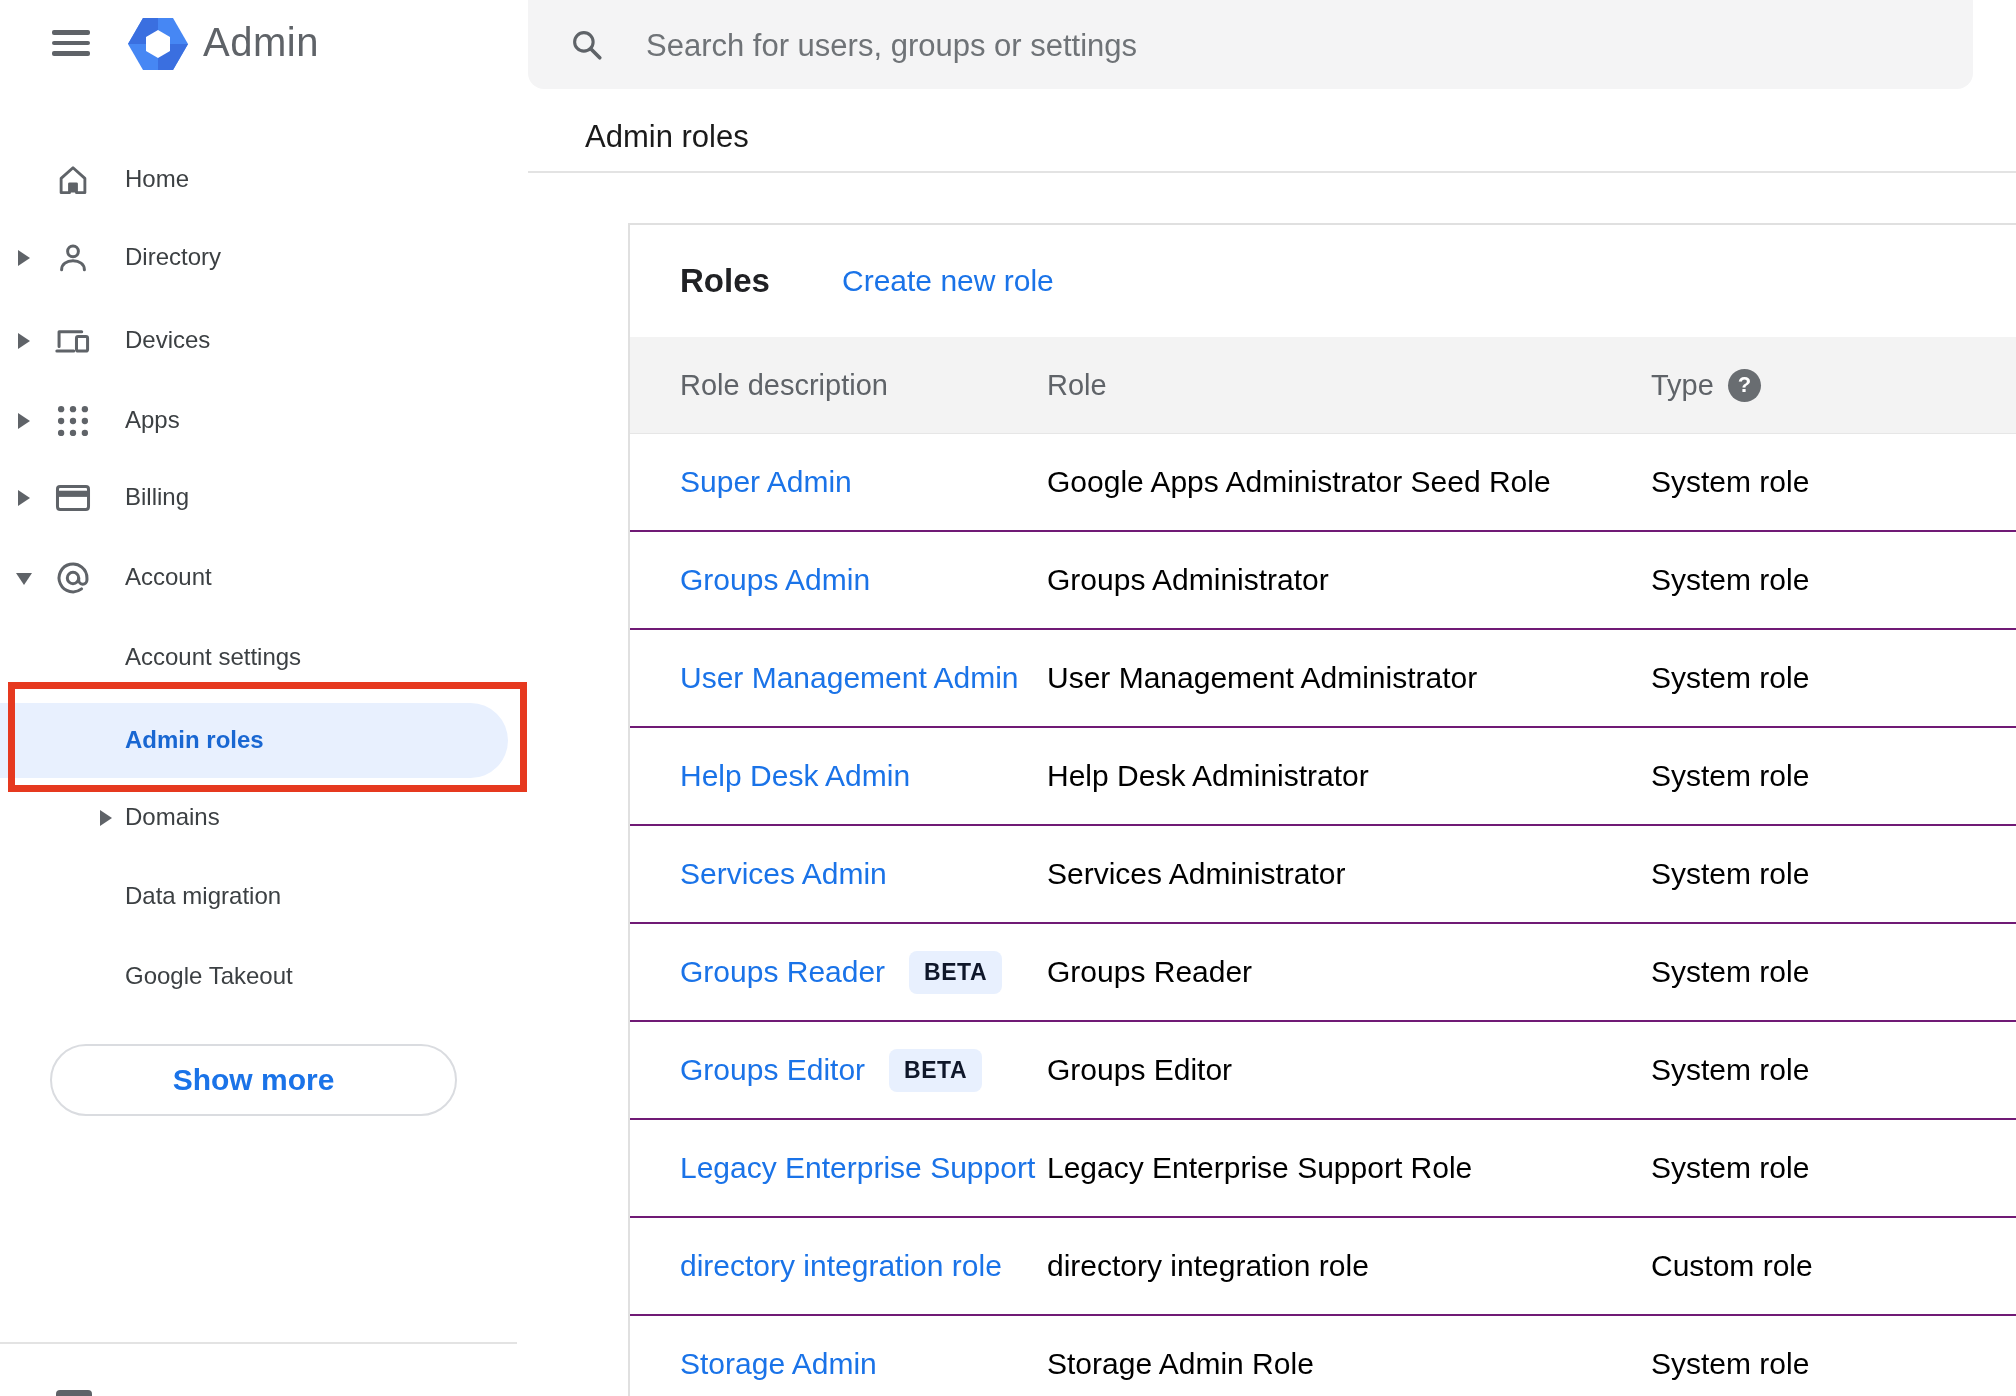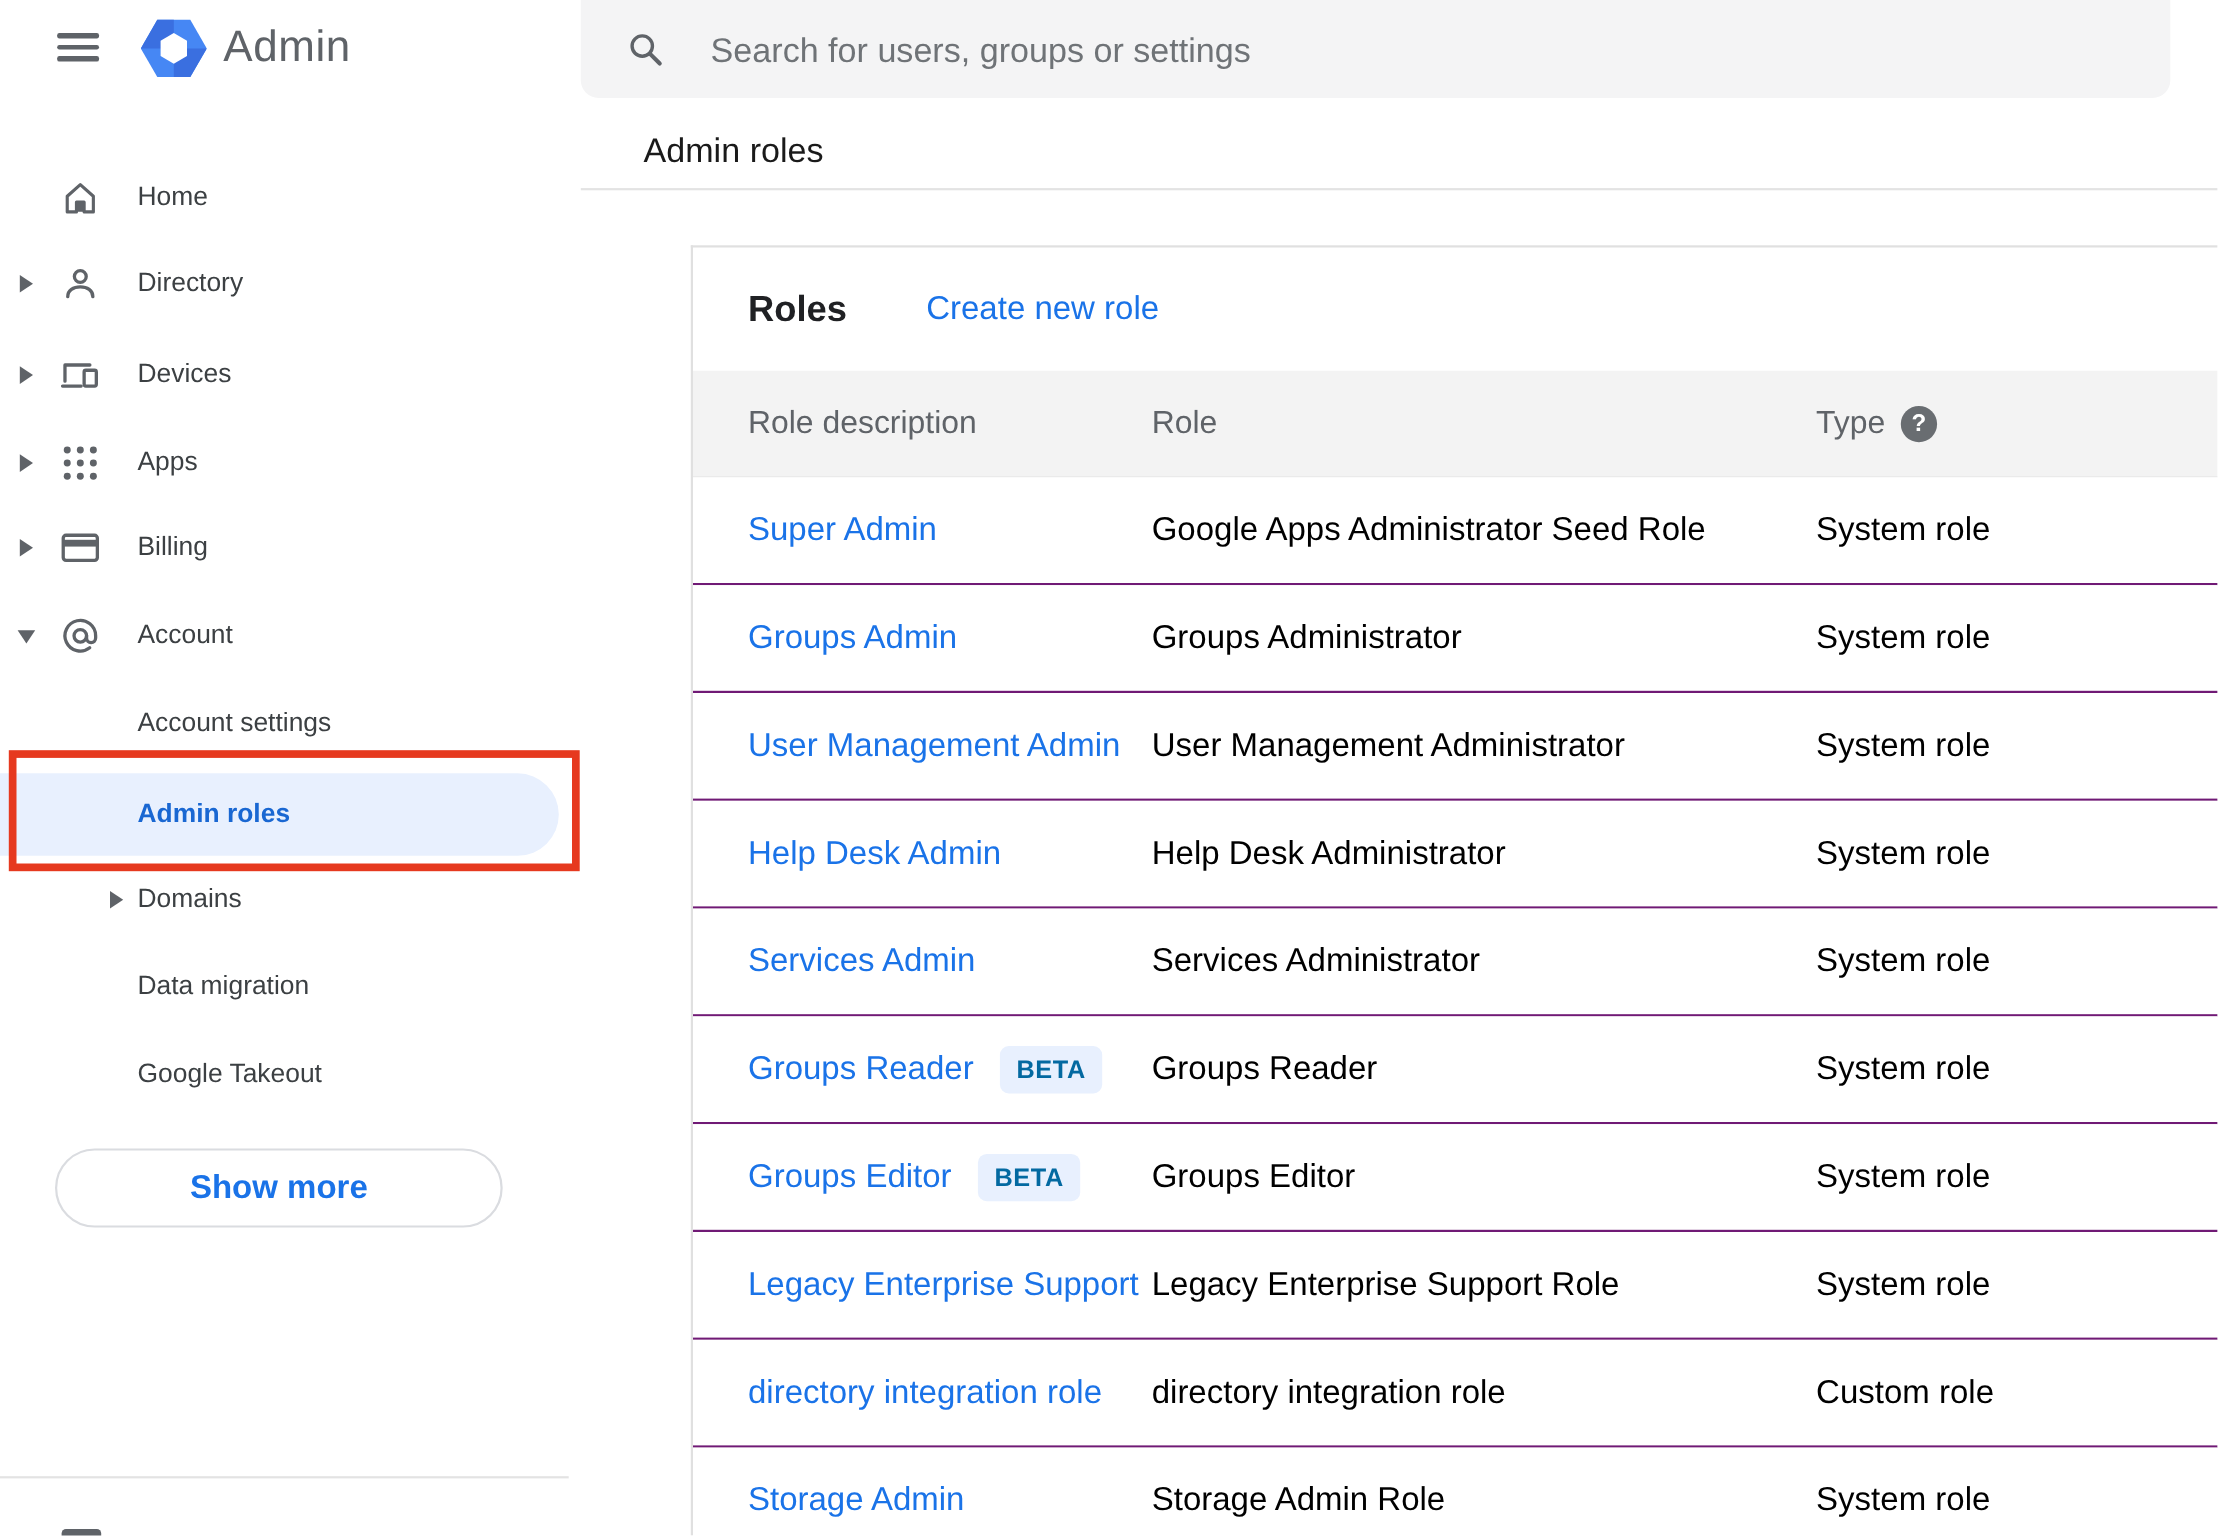--- a/index.html
+++ b/index.html
@@ -51,21 +51,21 @@
   .create-link{position:absolute;left:212px;top:0;height:112px;line-height:112px;font-size:30px;color:#1a73e8;cursor:pointer;text-decoration:none;}
   .thead{height:97px;background:#f3f3f3;display:grid;grid-template-columns:367px 604px 1fr;
     padding-left:50px;align-items:center;color:#5f6368;font-size:29px;box-sizing:border-box;border-bottom:1px solid #e6e6e6;}
   .th-type{display:flex;align-items:center;gap:14px;}
   .help-icon{width:33px;height:33px;border-radius:50%;background:#696d71;color:#fff;font-size:22px;font-weight:bold;
     display:flex;align-items:center;justify-content:center;cursor:pointer;}
   .trow{height:98px;display:grid;grid-template-columns:367px 604px 1fr;padding-left:50px;
     align-items:center;font-size:30px;border-bottom:2px solid #701a75;box-sizing:border-box;background:#fff;}
   .role-cell{display:flex;align-items:center;white-space:nowrap;}
   .role-link{color:#1a73e8;text-decoration:none;cursor:pointer;}
-  .beta{margin-left:24px;background:#e8f0fe;color:#0369a1;font-size:23px;font-weight:bold;
+  .beta{margin-left:24px;background:#e8f0fe;color:#0f172a;font-size:23px;font-weight:bold;
     padding:8px 15px;border-radius:8px;letter-spacing:0.5px;}
   .desc,.type{color:#000000;white-space:nowrap;}
 </style>
 </head>
 <body>
 
 <aside class="sidebar">
   <div class="hamburger">
       <span></span>
       <span></span>

